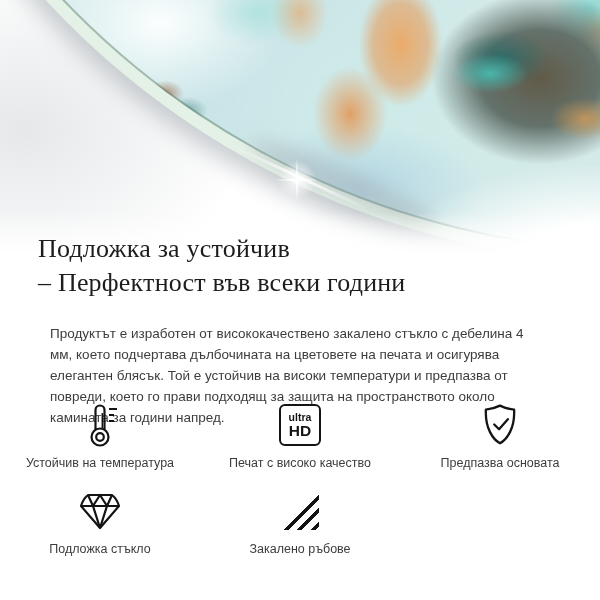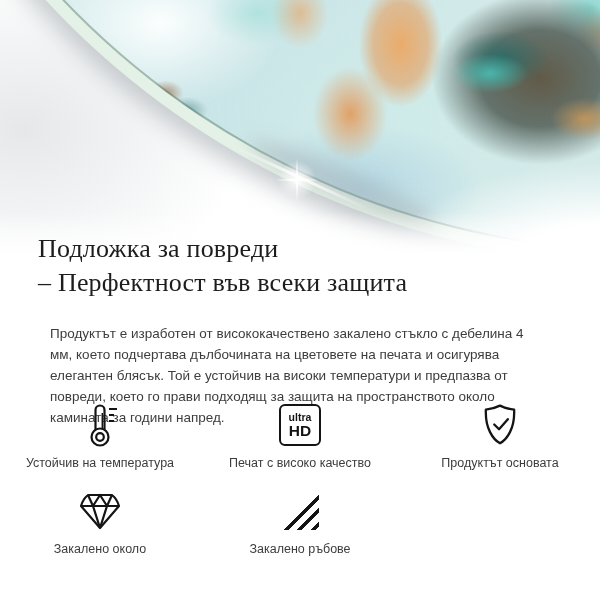--- a/index.html
+++ b/index.html
@@ -81,22 +81,22 @@
     <div class="under-shadow"></div>
     <div class="lens-flare"></div>
     <div class="sparkle">
         <div class="glow"></div>
       </div>
     <div class="fade-corner"></div>
     <div class="fade-bottom"></div>
   </div>
 
   <h1 class="title" style="margin:0;">
-    <div>Подложка за повреди</div>
-    <div>– Перфектност във всеки защита</div>
+    <div>Подложка за устойчив</div>
+    <div>– Перфектност във всеки години</div>
   </h1>
 
   <p class="desc" style="margin:12px;">Продуктът е изработен от висококачествено закалено стъкло с дебелина 4 мм, което подчертава дълбочината на цветовете на печата и осигурява елегантен блясък. Той е устойчив на високи температури и предпазва от повреди, което го прави подходящ за защита на пространството около камината за години напред.</p>
 
   <div class="features">
 
     <div class="feature">
       <div class="icon-box">
         <svg width="40" height="46" viewBox="0 0 40 46">
           <path class="icon-stroke" d="M15.5 28.2 V8 A4.5 4.5 0 0 1 24.5 8 V28.2"></path>
@@ -121,31 +121,31 @@
       <div class="feature-label">Печат с високо качество</div>
     </div>
 
     <div class="feature">
       <div class="icon-box">
         <svg width="42" height="44" viewBox="0 0 40 42">
           <path class="icon-stroke" stroke-linejoin="round" d="M20 2.5 C24 4.5 29 5.8 33.5 6.3 C33.8 14 32.5 22 29.5 27.8 C27 32.8 23.3 36.7 20 38.5 C16.7 36.7 13 32.8 10.5 27.8 C7.5 22 6.2 14 6.5 6.3 C11 5.8 16 4.5 20 2.5 Z"></path>
           <path class="icon-stroke" stroke-linecap="round" stroke-linejoin="round" d="M14.5 20.5 l4.6 4.6 L27.5 15.5"></path>
         </svg>
       </div>
-      <div class="feature-label">Продуктът основата</div>
+      <div class="feature-label">Предпазва основата</div>
     </div>
 
     <div class="feature">
       <div class="icon-box">
         <svg width="44" height="40" viewBox="0 0 44 40">
           <path class="icon-stroke" stroke-linejoin="round" d="M10 4 L34 4 Q39 8 41 15 L22 37 L3 15 Q5 8 10 4 Z"></path>
           <path class="icon-stroke" stroke-linejoin="round" d="M3 15 L41 15 M10 4 L15 15 L22 4 L29 15 L34 4 M15 15 L22 37 M29 15 L22 37"></path>
         </svg>
       </div>
-      <div class="feature-label">Закалено около</div>
+      <div class="feature-label">Подложка стъкло</div>
     </div>
 
     <div class="feature">
       <div class="icon-box">
         <div class="edges-shape"></div>
       </div>
       <div class="feature-label">Закалено ръбове</div>
     </div>
 
 

